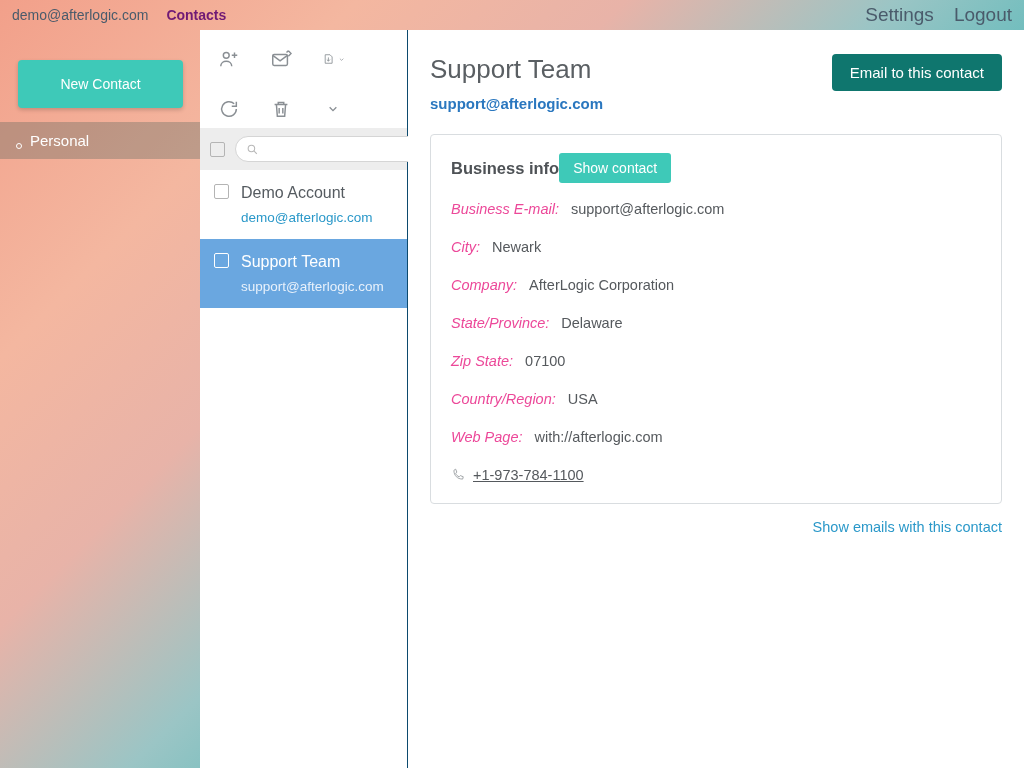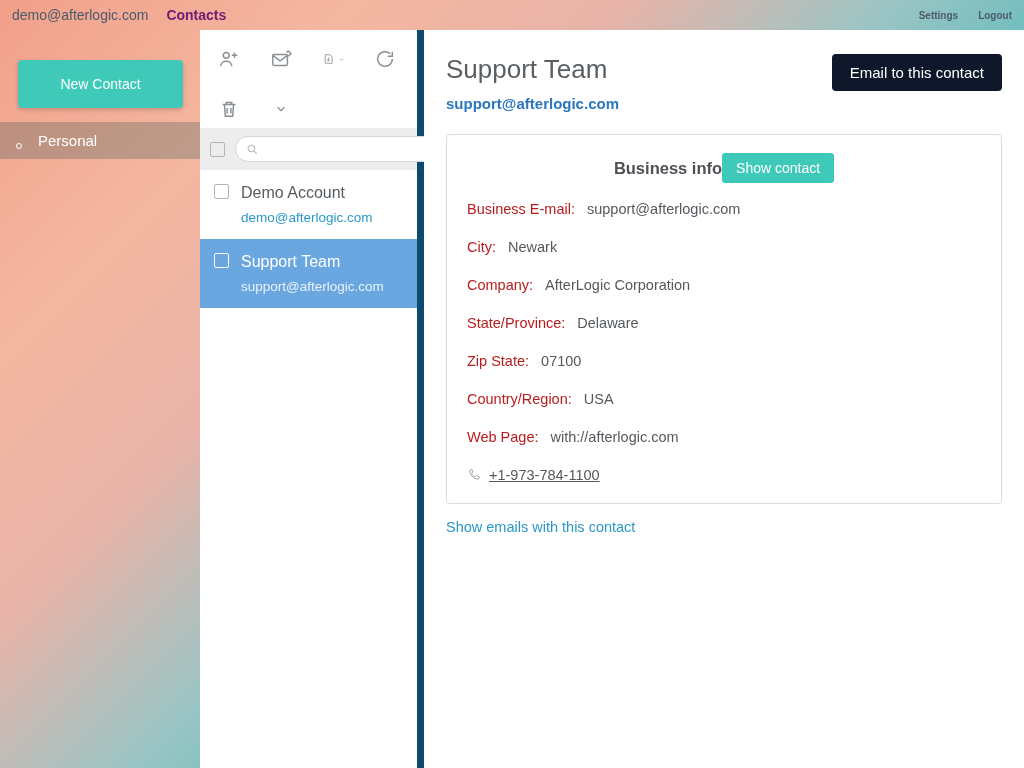--- a/index.html
+++ b/index.html
@@ -4,66 +4,66 @@
 <style>
 * { margin:0; padding:0; box-sizing:border-box; font-family:Arial,Helvetica,sans-serif; }
 html,body { width:1024px; height:768px; overflow:hidden; }
 body {
   background: linear-gradient(135deg,#f2a08a 0%,#f4b7a0 20%,#e8b3a8 35%,#9bc5c5 50%,#3fb5b5 70%,#2a9e9e 100%);
 }
 .topbar { height:30px; display:flex; align-items:center; padding:0 12px; font-size:14px; }
 .topbar .user-email { color:#4a5b6b; margin-right:18px; }
 .topbar .nav-tab { color:#701a75; font-weight:bold; }
 .topbar .spacer { flex:1; }
-.topbar .link { color:#4a5b6b; margin-left:20px; font-size:10px; cursor:pointer;font-weight:bold; }
+.topbar .link { color:#4a5b6b; margin-left:20px; font-size:19px; cursor:pointer; }
 .layout { display:flex; height:738px; }
 .sidebar { width:200px; padding-top:30px; }
 .new-contact-btn {
   margin:0 14px 14px 18px; height:48px; width:165px; border:none; border-radius:4px;
   background:#3ec9b8; color:#fff; font-size:14px; cursor:pointer;
   box-shadow:0 2px 4px rgba(0,0,0,0.18);
 }
 .group-item {
   background:rgba(0,60,60,0.22); color:#fff; font-size:15px; padding:10px 16px;
-  display:flex; align-items:flex-end; gap:16px; cursor:pointer;
+  display:flex; align-items:flex-end; gap:8px; cursor:pointer;
 }
 .group-item .bullet { width:6px; height:6px; border:1.4px solid #fff; border-radius:50%; display:inline-block; }
-.listpane { width:224px; background:#fff; display:flex; flex-direction:column; border-right:7px solid #0c4a6e; }
+.listpane { width:208px; background:#fff; display:flex; flex-direction:column; border-right:1px solid #0c4a6e; }
 .toolbar { padding:18px 18px 8px 18px; display:flex; flex-wrap:wrap; gap:28px 30px; align-items:center; }
 .ticon { width:22px; height:22px; color:#8a8f94; cursor:pointer; display:flex; align-items:center; justify-content:center; }
 .ticon svg { width:22px; height:22px; stroke:#8a8f94; fill:none; stroke-width:1.6; }
 .ticon.small svg{ width:10px; height:10px; }
 .searchrow { background:#ededed; padding:8px 10px; display:flex; align-items:center; gap:10px; }
 .chkbox { width:15px; height:15px; border:1.6px solid #b4b4b4; border-radius:2px; display:inline-block; cursor:pointer; flex-shrink:0; }
 .chkbox.white { border-color:#fff; }
 .searchbox { flex:1; background:#fff; border:1px solid #d5d5d5; border-radius:14px; height:26px; display:flex; align-items:center; padding:0 10px; }
 .searchbox svg { width:13px; height:13px; stroke:#b8b8b8; fill:none; stroke-width:2; }
 .searchbox input { border:none; outline:none; flex:1; margin-left:6px; font-size:13px; }
 .contact-item { padding:14px 14px; display:flex; align-items:flex-start; gap:12px; cursor:pointer; }
 .contact-item .texts { display:flex; flex-direction:column; gap:8px; }
 .contact-item .name { font-size:16px; color:#555b60; }
 .contact-item .email { font-size:13.5px; color:#2a98c9; }
 .contact-item.selected { background:#6aa7e0; }
 .contact-item.selected .name { color:#fff; font-weight:500; }
 .contact-item.selected .email { color:#e8f1fb; }
 .detailpane { flex:1; background:#fff; padding:24px 22px 20px 22px; overflow:auto; }
 .detail-head { display:flex; justify-content:space-between; align-items:flex-start; margin-bottom:4px; }
 .detail-head h1 { font-size:26px; color:#5a5f63; font-weight:500; }
-.email-btn { background:#0f172a; color:#fff; border:none; border-radius:4px; padding:10px 18px; font-size:15px; cursor:pointer; }
+.email-btn { background:#0f766e; color:#fff; border:none; border-radius:4px; padding:10px 18px; font-size:15px; cursor:pointer; }
 .primary-email { color:#2a77bf; font-weight:bold; font-size:15px; margin-bottom:22px; }
 .card { border:1px solid #d9dde0; border-radius:4px; padding:18px 20px 20px 20px; }
-.card-head { display:flex; justify-content:center; align-items:center; margin-bottom:18px; }
+.card-head { display:flex; justify-content:flex-start; align-items:center; margin-bottom:18px; }
 .card-head h2 { font-size:16.5px; color:#4e5256; font-weight:bold; }
 .edit-btn { background:#3ec9b8; color:#fff; border:none; border-radius:3px; padding:7px 14px; font-size:14px; cursor:pointer; }
 .field-row { display:flex; gap:12px; font-size:14.5px; color:#6b7075; margin-bottom:22px; }
-.field-row .label { color:#b91c1c; }
+.field-row .label { color:#ec4899;font-style:italic; }
 .field-row .value { color:#55595d; }
 .phone-row { display:flex; align-items:center; gap:8px; font-size:14.5px; color:#55595d;text-decoration:underline; }
 .phone-row svg { width:14px; height:14px; stroke:#9ca0a4; fill:none; stroke-width:1.6; }
-.show-emails { margin-top:14px; }
+.show-emails { text-align:right; margin-top:14px; }
 .show-emails a { color:#2a98c9; font-size:14.5px; text-decoration:none; cursor:pointer; }
 </style>
 </head>
 <body>
 
 <div class="topbar">
   <span class="user-email">demo@afterlogic.com</span>
   <span class="nav-tab">Contacts</span>
   <span class="spacer"></span>
   <span class="link">Settings</span>

